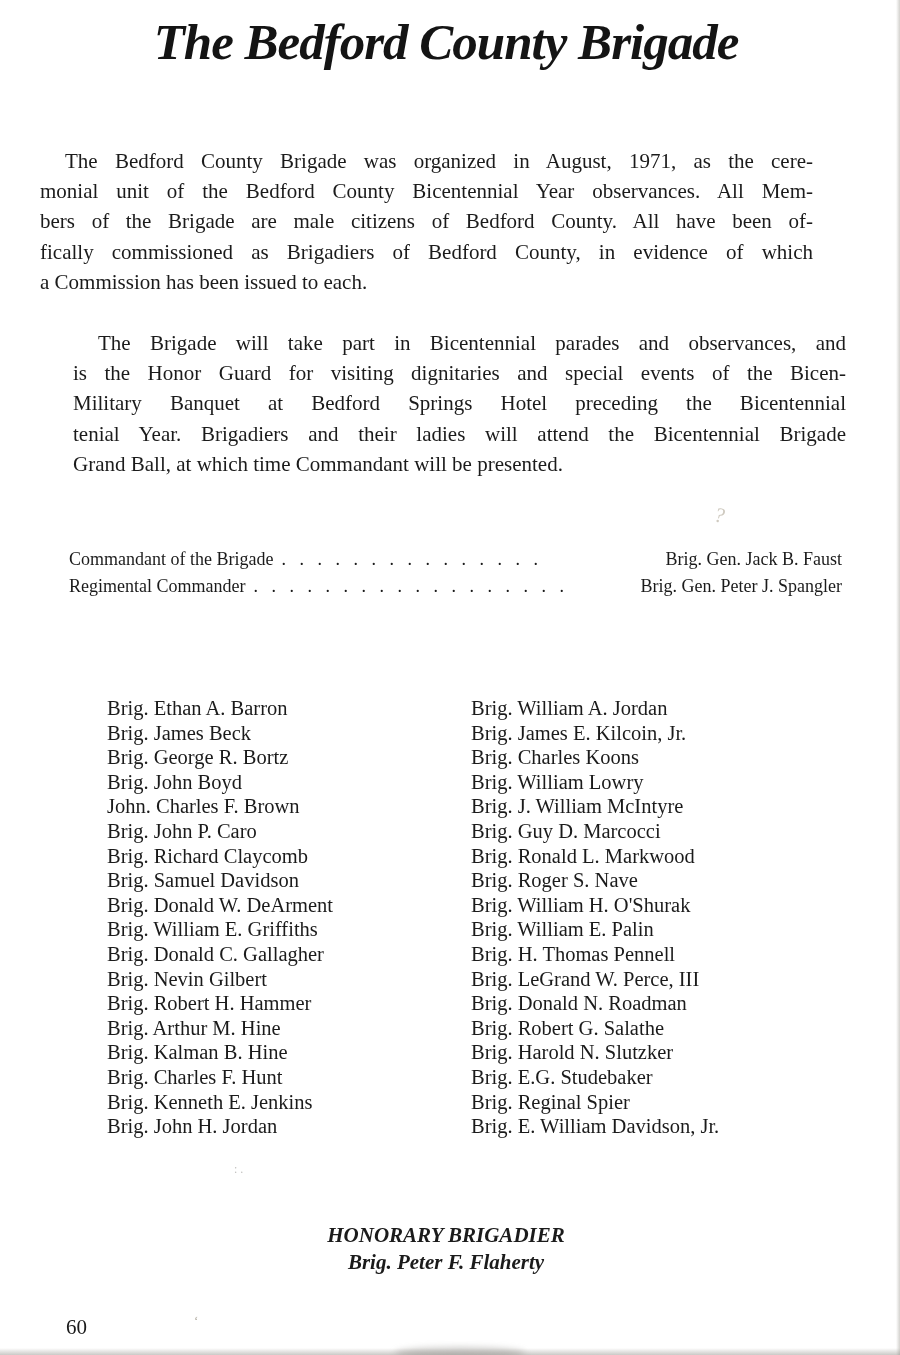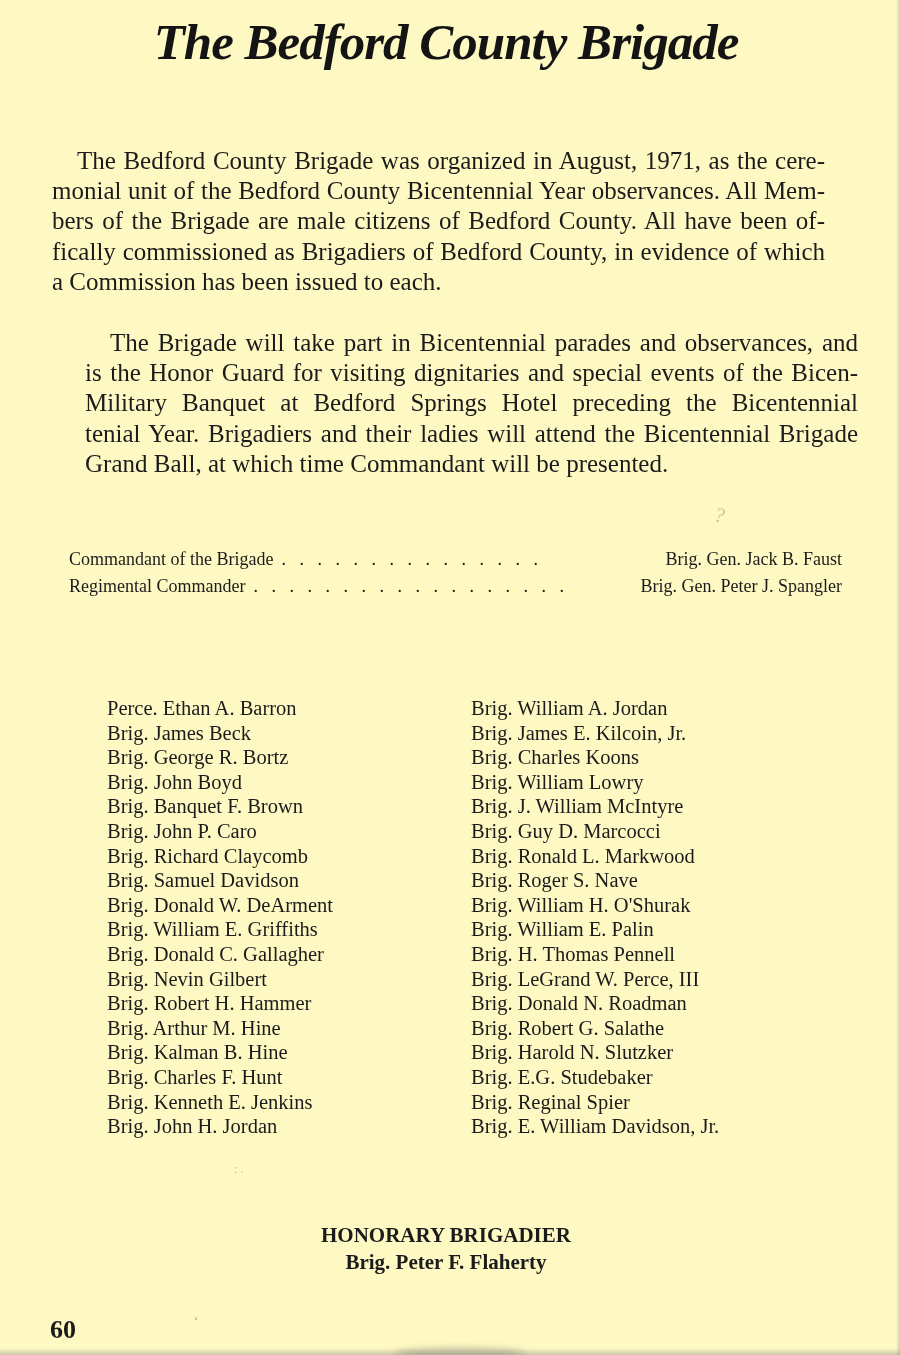--- a/index.html
+++ b/index.html
@@ -5,21 +5,21 @@
   html, body {
     margin: 0;
     padding: 0;
     background: #e8e6e1;
   }
   .page {
     position: relative;
     width: 900px;
     height: 1355px;
     margin: 0 auto;
-    background: #fef9c3;
+    background: #ffffff;
     overflow: hidden;
     font-family: "Liberation Serif", "DejaVu Serif", serif;
     color: #1b1b1b;
   }
   
   .edge-right {
     position: absolute; top: 0; bottom: 0; right: 0; width: 4px;
     background: linear-gradient(to left, rgba(175,172,165,0.55), rgba(175,172,165,0));
   }
   .edge-bottom {
@@ -60,23 +60,23 @@
     font-size: 51px;
     line-height: 60px;
     font-weight: bold;
     font-style: italic;
     letter-spacing: -1px;
     color: #141414;
   }
 
   .para {
     position: absolute;
-    left: 52px;
+    left: 40px;
     width: 773px;
-    font-size: 25px;
+    font-size: 21px;
     line-height: 30.2px;
   }
   .para-1 { top: 146px; }
   .para-2 { top: 328px; margin-left: 33px; }
   .pline {
     text-align: justify;
     text-align-last: justify;
     white-space: normal;
   }
   .pline:first-child { text-indent: 25px; }
@@ -115,28 +115,29 @@
 
   .honorary {
     position: absolute;
     top: 1222px;
     left: 0;
     width: 892px;
     text-align: center;
     font-weight: bold;
     font-size: 21px;
     line-height: 27px;
+    font-style: italic;
   }
 
   .pageno {
     position: absolute;
-    left: 50px;
+    left: 66px;
     top: 1315px;
-    font-weight: bold;
-    font-size: 26px;
+    font-weight: normal;
+    font-size: 21px;
   }
   .sponsor {
     position: absolute;
     left: 0;
     top: 1385px;
     width: 892px;
     text-align: center;
     font-weight: bold;
     font-size: 21px;
   }
@@ -173,25 +174,25 @@
       <span class="oname">Brig. Gen. Jack B. Faust</span>
     </div>
       <div class="orow">
       <span class="olabel">Regimental Commander</span>
       <span class="oleader">. . . . . . . . . . . . . . . . . .</span>
       <span class="oname">Brig. Gen. Peter J. Spangler</span>
     </div>
     </section>
 
   <section class="col col-left">
-      <div class="nline">Perce. Ethan A. Barron</div>
+      <div class="nline">Brig. Ethan A. Barron</div>
       <div class="nline">Brig. James Beck</div>
       <div class="nline">Brig. George R. Bortz</div>
       <div class="nline">Brig. John Boyd</div>
-      <div class="nline">Brig. Banquet F. Brown</div>
+      <div class="nline">John. Charles F. Brown</div>
       <div class="nline">Brig. John P. Caro</div>
       <div class="nline">Brig. Richard Claycomb</div>
       <div class="nline">Brig. Samuel Davidson</div>
       <div class="nline">Brig. Donald W. DeArment</div>
       <div class="nline">Brig. William E. Griffiths</div>
       <div class="nline">Brig. Donald C. Gallagher</div>
       <div class="nline">Brig. Nevin Gilbert</div>
       <div class="nline">Brig. Robert H. Hammer</div>
       <div class="nline">Brig. Arthur M. Hine</div>
       <div class="nline">Brig. Kalman B. Hine</div>

